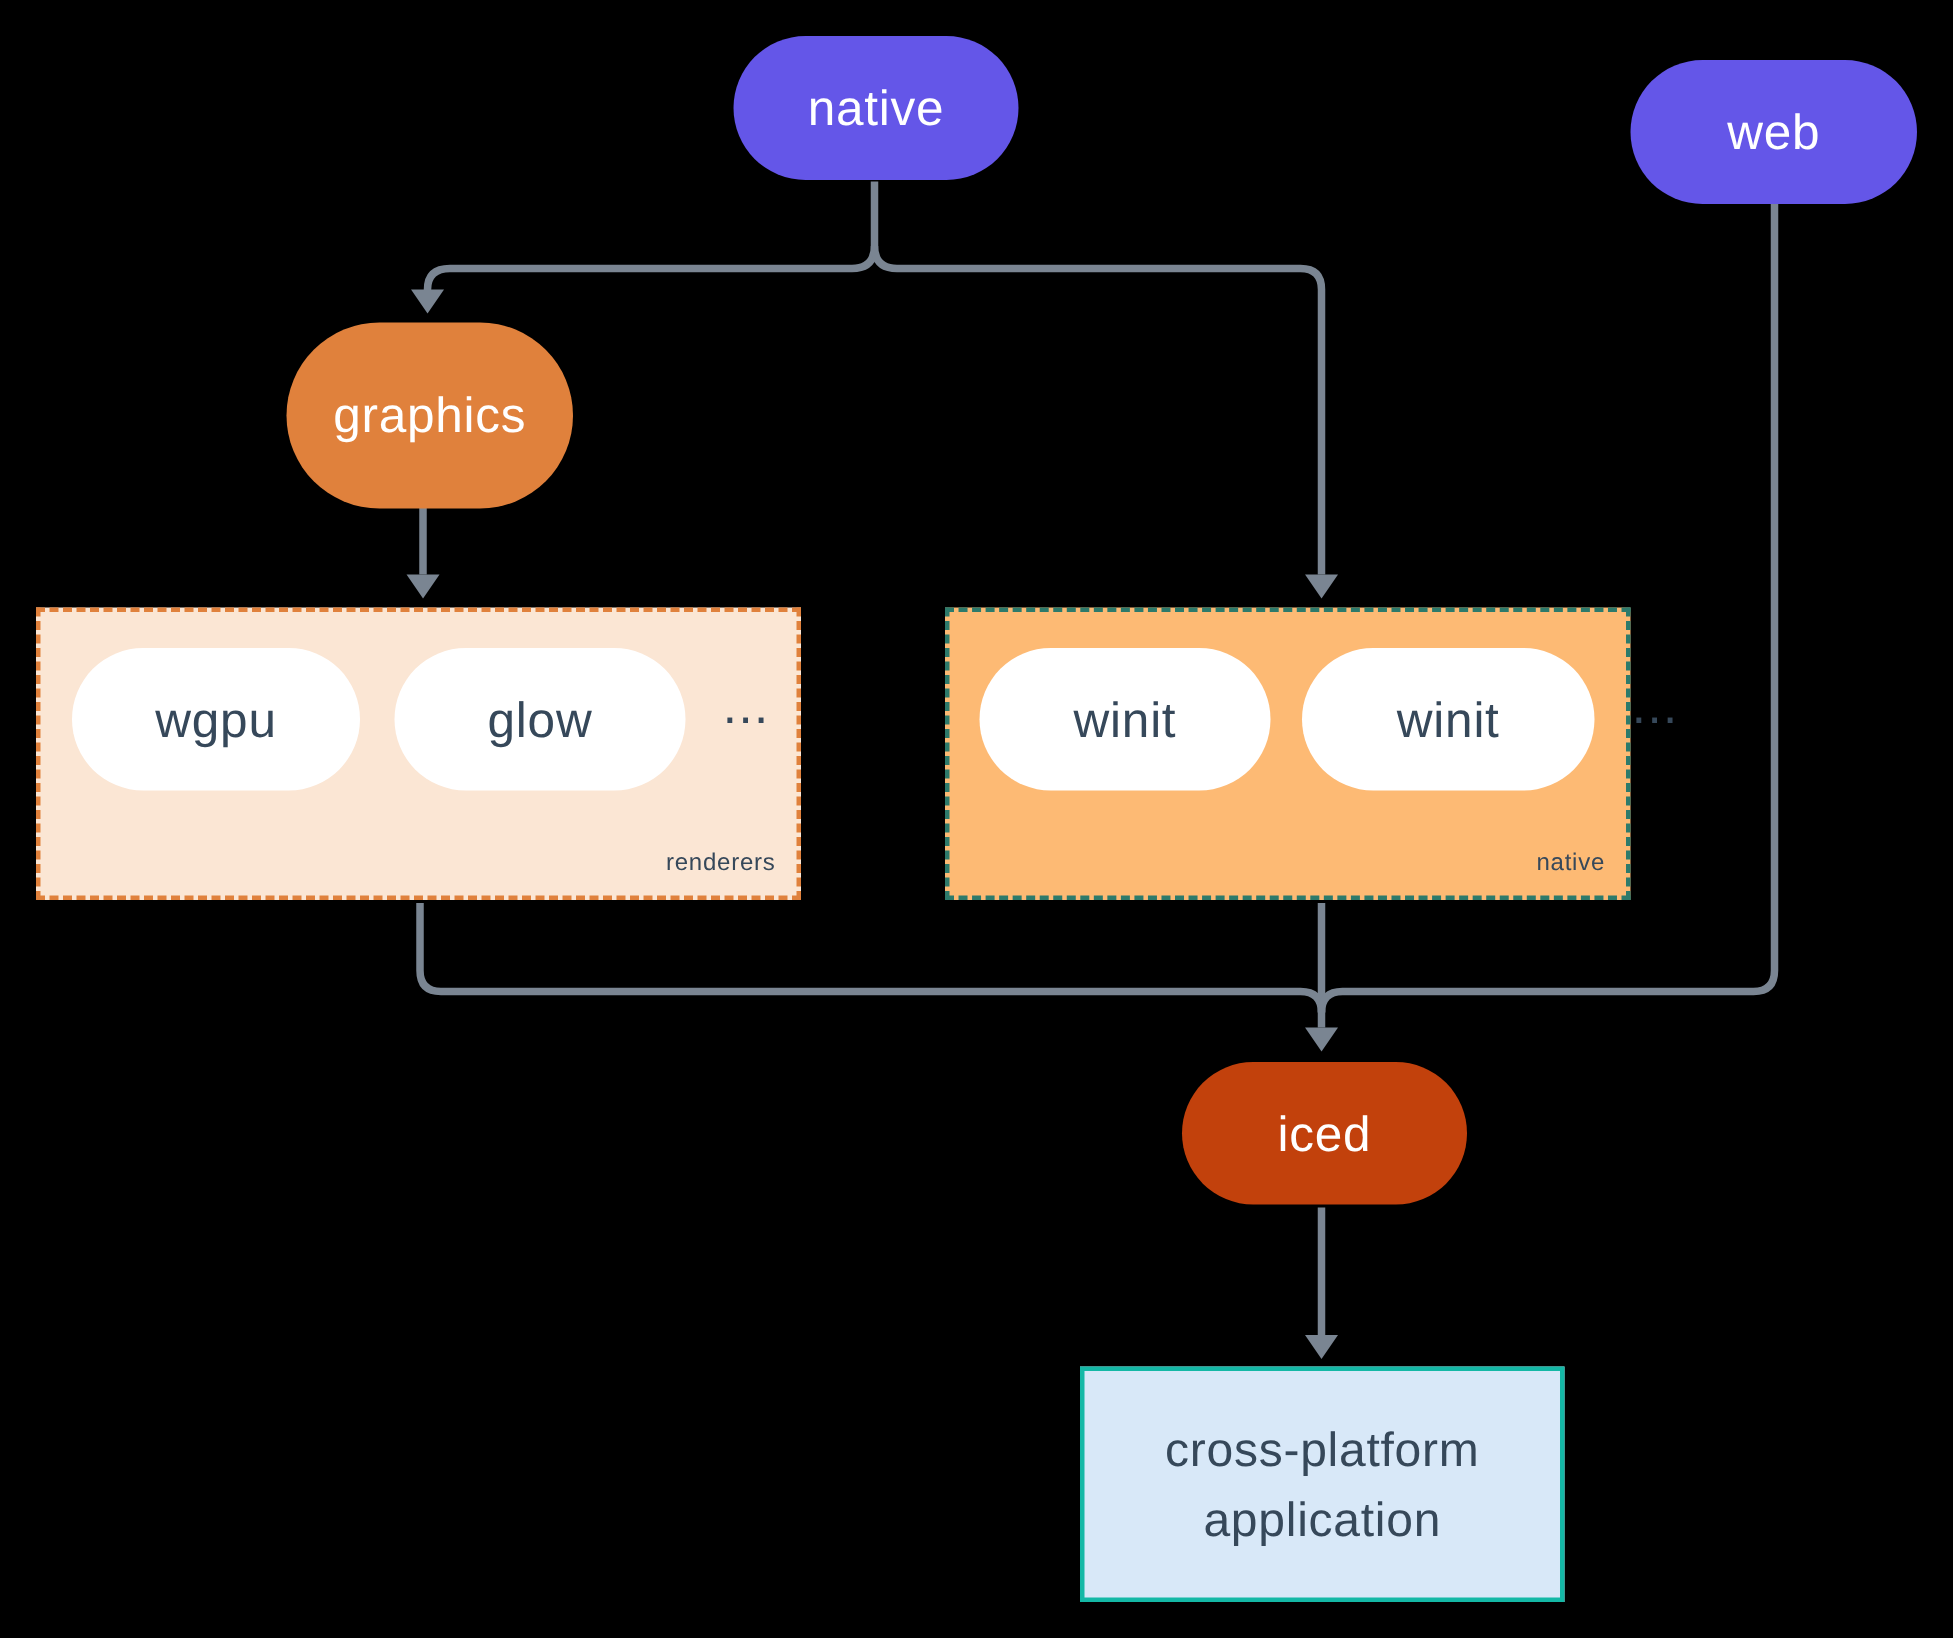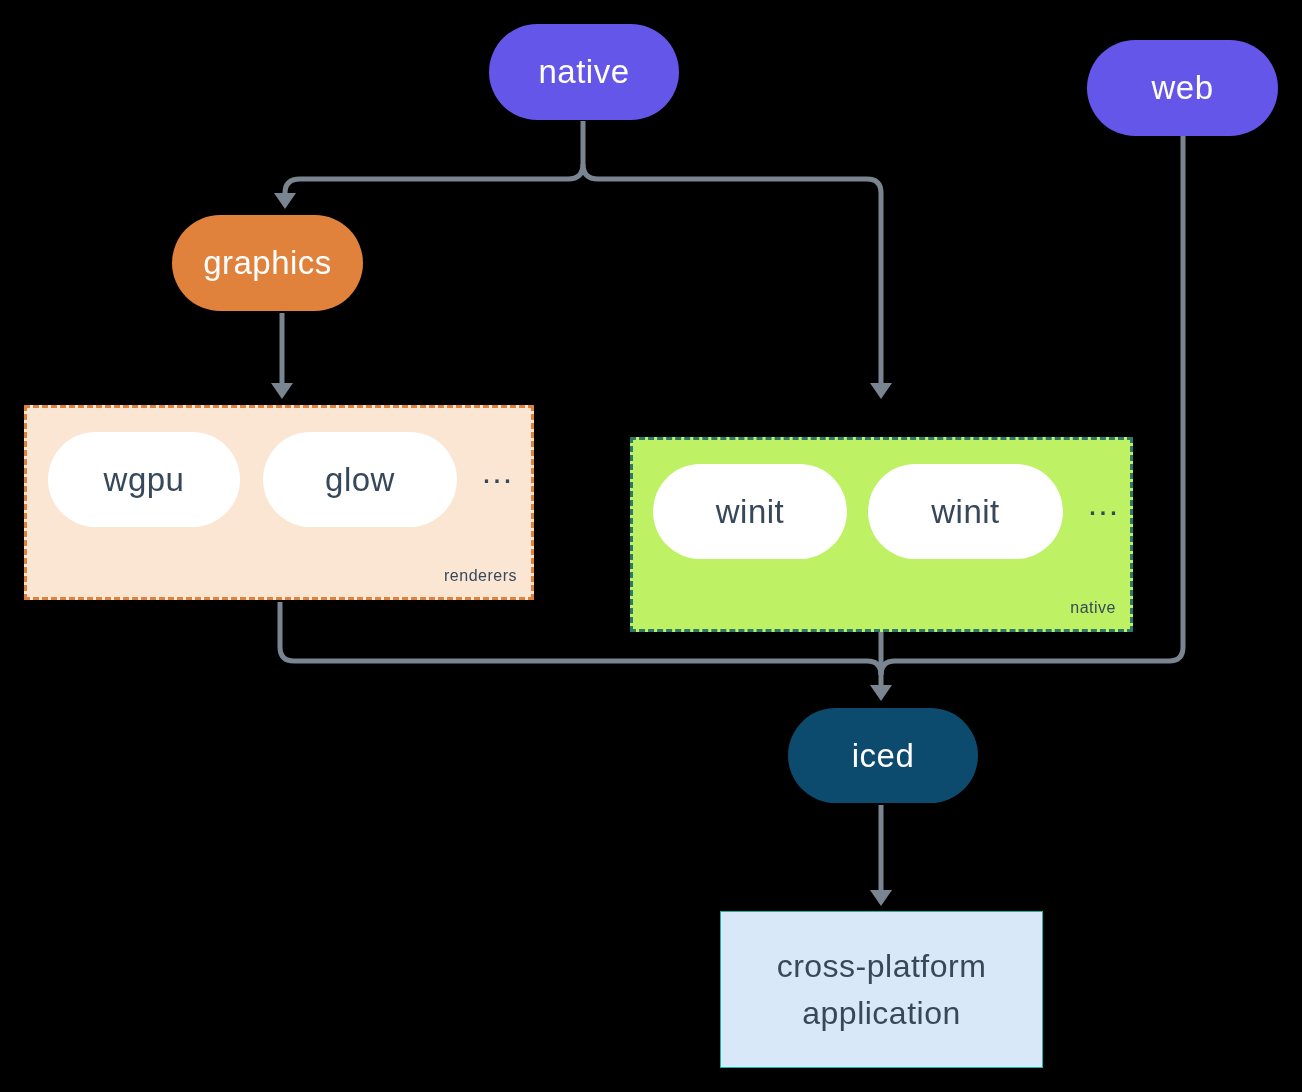--- a/index.html
+++ b/index.html
@@ -27,40 +27,40 @@
     display: flex;
     align-items: center;
     justify-content: center;
     border-radius: 999px;
     font-size: 33px;
     letter-spacing: 0.5px;
     box-sizing: border-box;
   }
   .pill-purple { background: #6456E8; color: #ffffff; }
   .pill-orange { background: #E0813C; color: #ffffff; }
-  .pill-blue   { background: #0c4a6e; color: #ffffff; }
+  .pill-blue   { background: #c2410c; color: #ffffff; }
   .pill-white  { background: #ffffff; color: #36485A; }
 
   .node-native   { left: 489px; top: 24px;  width: 190px; height: 96px; }
   .node-web      { left: 1087px; top: 40px; width: 191px; height: 96px; }
-  .node-graphics { left: 172px; top: 215px; width: 191px; height: 96px; }
+  .node-graphics { left: 191px; top: 215px; width: 191px; height: 124px; }
   .node-iced     { left: 788px; top: 708px; width: 190px; height: 95px; }
 
   .group {
     position: absolute;
     box-sizing: border-box;
     border: 3px dashed;
   }
   .group-renderers {
     left: 24px; top: 405px; width: 510px; height: 195px;
     background: #FBE6D4; border-color: #E0813C;
   }
   .group-shells {
-    left: 630px; top: 405px; width: 503px; height: 195px;
-    background: #bef264; border-color: #2D7A6B; margin-top: 32px;
+    left: 630px; top: 405px; width: 457px; height: 195px;
+    background: #fdba74; border-color: #2D7A6B;
   }
   .group .pill { height: 95px; top: 24px; }
   .g-item-0 { left: 21px;  width: 192px; }
   .g-item-1 { left: 236px; width: 194px; }
   .shells .g-item-0 { left: 20px;  width: 194px; }
   .shells .g-item-1 { left: 235px; width: 195px; }
   .ellipsis {
     position: absolute;
     left: 443px;
     top: 44px;
@@ -76,21 +76,21 @@
     bottom: 12px;
     font-size: 16px;
     color: #36485A;
     letter-spacing: 0.5px;
   }
   .app-box {
     position: absolute;
     left: 720px; top: 911px; width: 323px; height: 157px;
     box-sizing: border-box;
     background: #D8E8F8;
-    border: 1px solid #14b8a6;
+    border: 3px solid #14b8a6;
     display: flex;
     flex-direction: column;
     align-items: center;
     justify-content: center;
     color: #36485A;
     font-size: 32px;
     line-height: 47px;
     letter-spacing: 0.5px;
     text-align: center;
   }

